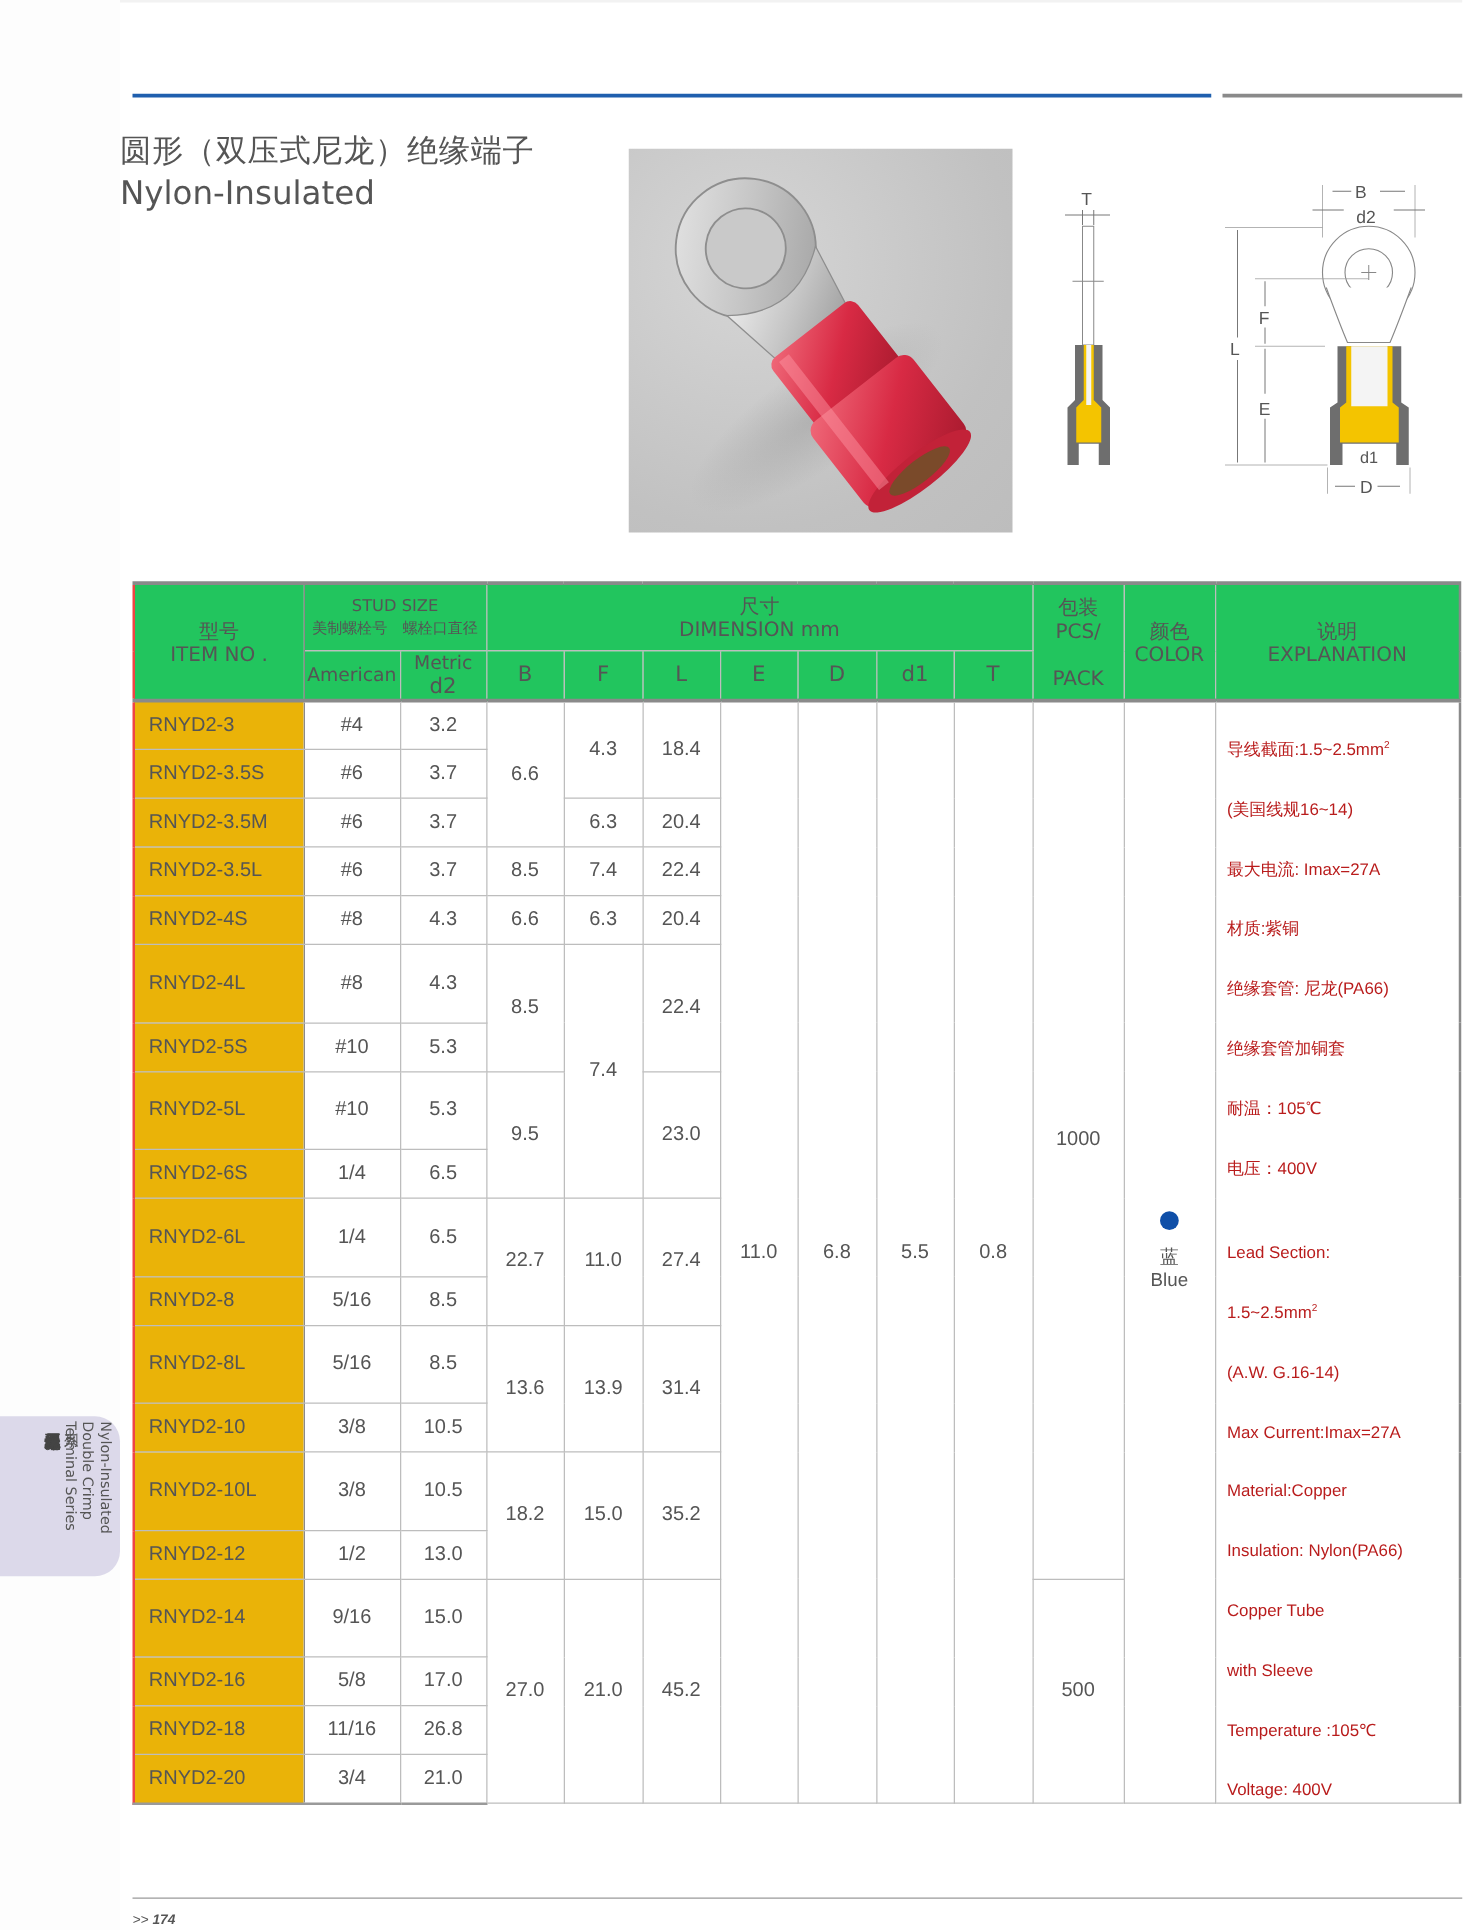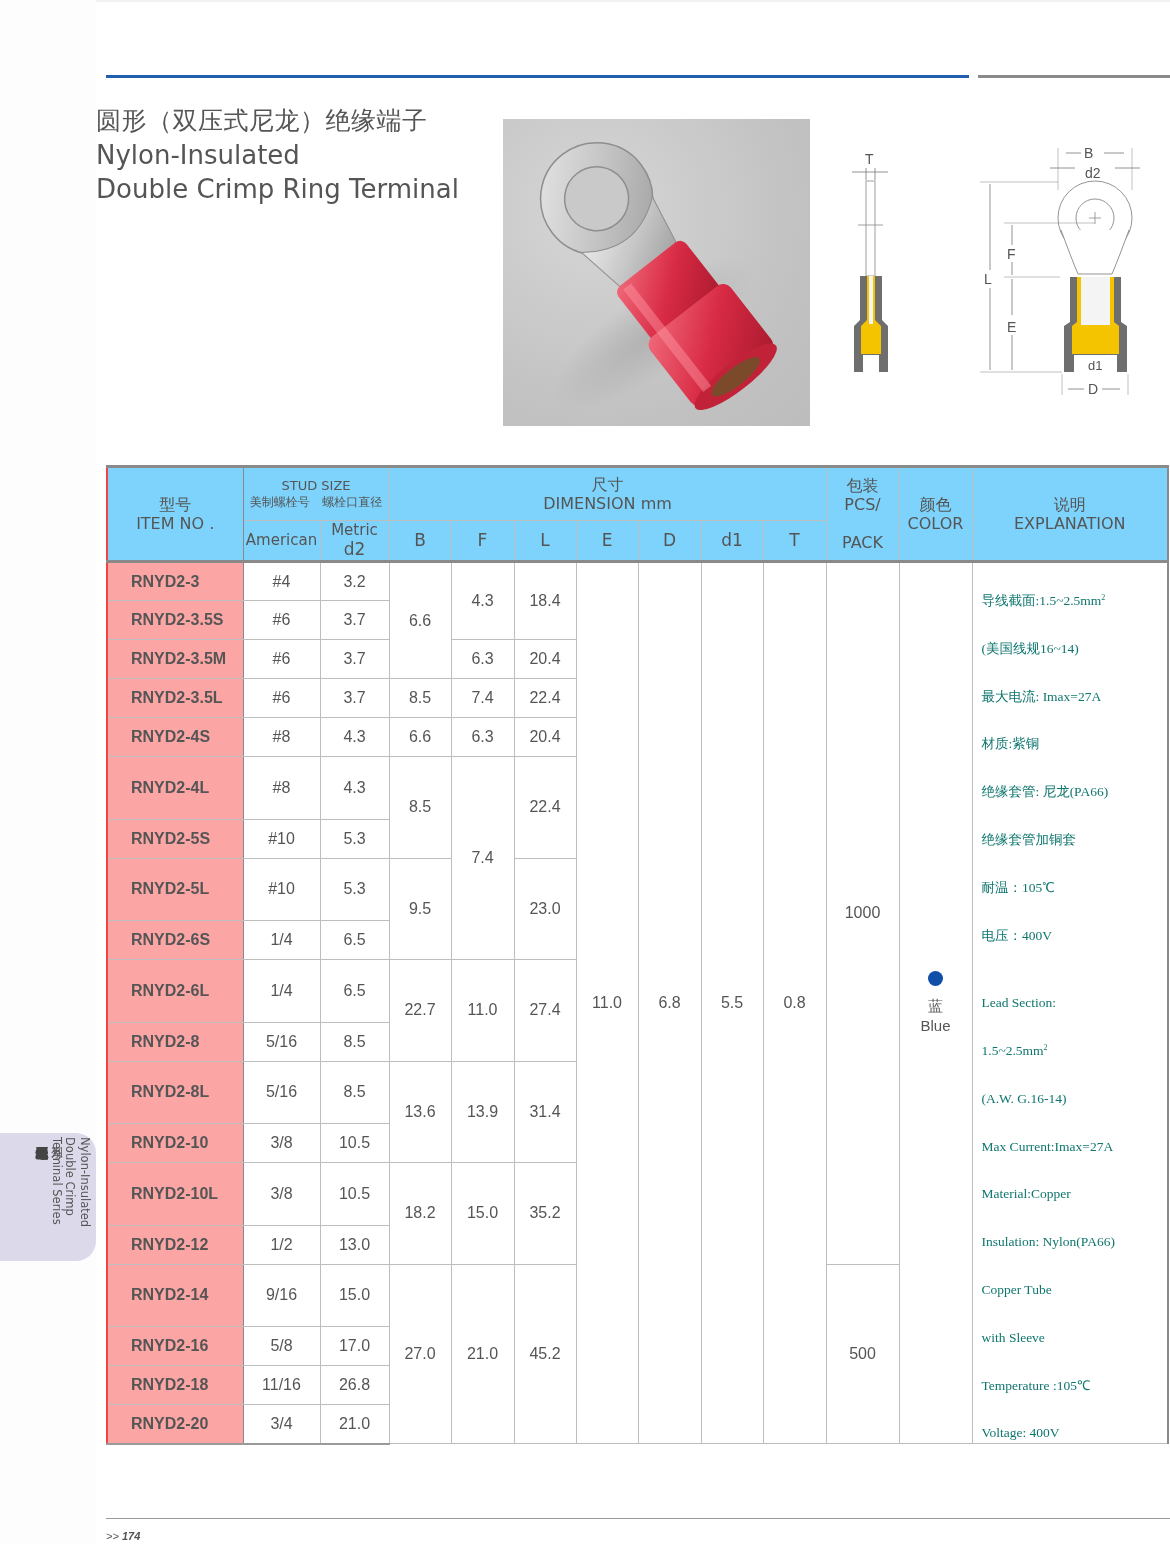--- a/index.html
+++ b/index.html
@@ -19,40 +19,40 @@
            background: radial-gradient(ellipse at 30% 30%, #d6d6d6, #c1c1c1 70%, #bdbdbd); }
   .photo svg { width: 100%; height: 100%; display: block; }
 
   .drawing { position: absolute; left: 840px; top: 140px; width: 330px; height: 260px; }
   .drawing svg { width: 100%; height: 100%; display: block; }
 
   
   .spec-table { position: absolute; left: 106px; top: 465px; border-collapse: collapse; table-layout: fixed;
                 font-family: "Liberation Sans", sans-serif; color: #555; }
   .spec-table th, .spec-table td { border: 1px solid #bdbdbd; text-align: center; vertical-align: middle; font-weight: normal; }
-  .spec-table thead th { font-family: "DejaVu Sans", sans-serif; font-size: 16px; line-height: 19px; color: #555; background: #7dd3fc; }
+  .spec-table thead th { font-family: "DejaVu Sans", sans-serif; font-size: 16px; line-height: 19px; color: #555; background: #22c55e; }
   .spec-table thead tr:first-child th { border-top: 3px solid #8a8a8a; }
   .spec-table thead tr:last-child th, .spec-table thead th.rowspan2 { border-bottom: 3px solid #8a8a8a; }
   .spec-table th.stud { font-size: 13px; line-height: 16px; }
   .spec-table th.stud .cnsub { font-size: 12px; }
   .spec-table th.sub { font-size: 17px; }
   .spec-table th.sub.small { font-size: 15px; }
   .spec-table td { font-size: 16px; height: 39px; background: #fff; }
-  .spec-table td.item { text-align: left; padding-left: 23px; background: #fca5a5; border-right: 1px solid #8a8a8a; font-weight: bold; }
+  .spec-table td.item { text-align: left; padding-left: 11px; background: #eab308; border-right: 1px solid #8a8a8a; }
   .spec-table th.item-h { border-right: 1px solid #8a8a8a; }
   .spec-table tbody tr:last-child td { border-bottom: 2px solid #9a9a9a; }
   .spec-table .outer-left { border-left: 2px solid #ef4444; }
   .spec-table .outer-right { border-right: 2px solid #8a8a8a; }
 
   .color-cell .dot { display: inline-block; width: 15px; height: 15px; border-radius: 50%; background: #0f4fa8; margin-bottom: 6px; }
   .color-cell .cn { display: block; font-family: "DejaVu Sans", sans-serif; font-size: 15px; line-height: 20px; }
   .color-cell .en { display: block; font-size: 15px; line-height: 20px; }
 
   .explain-cell { text-align: left !important; padding: 0 6px 0 9px; vertical-align: middle; }
-  .explain-cell .line { display: block; font-family: Liberation Serif, serif; font-size: 13.5px; line-height: 19.8px; color: #0f766e; white-space: nowrap; margin-top: 28px; }
+  .explain-cell .line { display: block; font-family: Liberation Sans, sans-serif; font-size: 13.5px; line-height: 19.8px; color: #b91c1c; white-space: nowrap; margin-top: 28px; }
   .explain-cell .gap { display: block; height: 19.8px; }
   .explain-cell sup { font-size: 8px; vertical-align: super; line-height: 0; }
 
   .side-tab { position: absolute; left: 0; top: 1133px; width: 96px; height: 128px; background: #dcd9ea;
               border-radius: 0 20px 20px 0; }
   .side-tab .vtext { position: absolute; top: 4px; width: 14px; writing-mode: vertical-rl; white-space: nowrap;
                      font-family: "DejaVu Sans", sans-serif; color: #555; }
   .side-tab .t1 { left: 78px; font-size: 11.5px; }
   .side-tab .t2 { left: 63px; font-size: 11.5px; }
   .side-tab .t3 { left: 50px; font-size: 11.5px; }
@@ -67,21 +67,20 @@
 <body>
 
 <div class="top-strip"></div>
 <div class="left-strip"></div>
 <div class="rule-blue"></div>
 <div class="rule-gray"></div>
 
 <div class="title-block">
   <div class="title-cn">圆形（双压式尼龙）绝缘端子</div>
   <div class="title-en">Nylon-Insulated</div>
-  <div class="title-en">Double Crimp Ring Terminal</div>
 </div>
 
 <div class="photo">
   <svg viewBox="0 0 307 307">
     <defs>
       <linearGradient id="metal" x1="0" y1="0" x2="1" y2="1">
         <stop offset="0" stop-color="#e9e9e9"></stop>
         <stop offset="0.5" stop-color="#c6c6c6"></stop>
         <stop offset="1" stop-color="#9e9e9e"></stop>
       </linearGradient>

